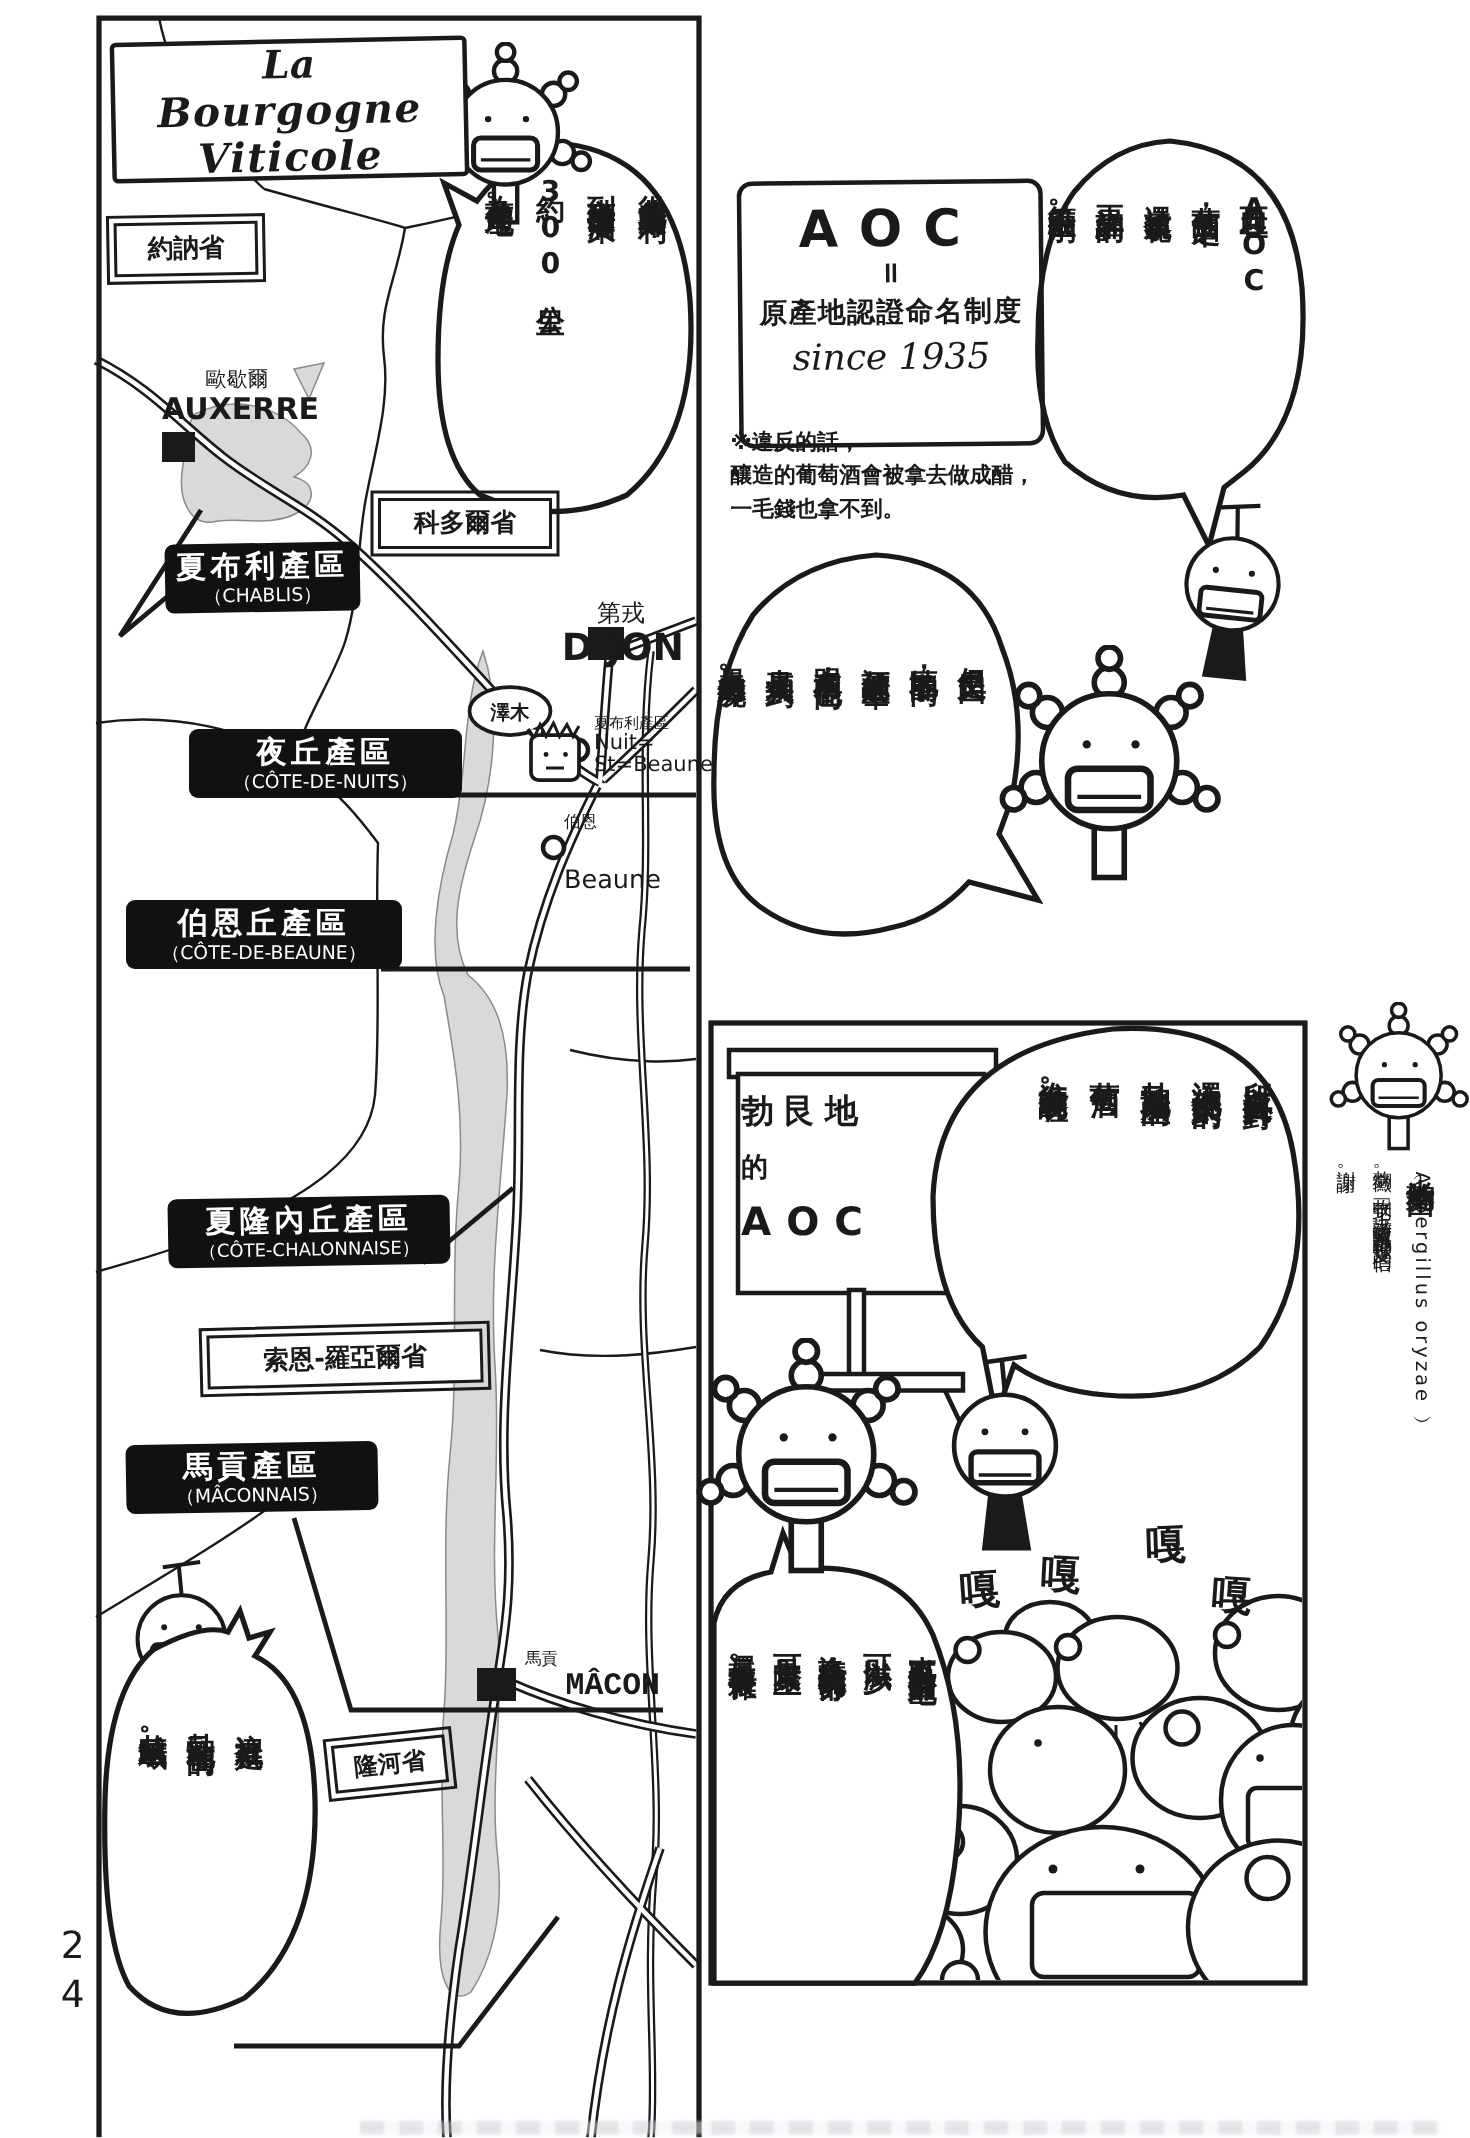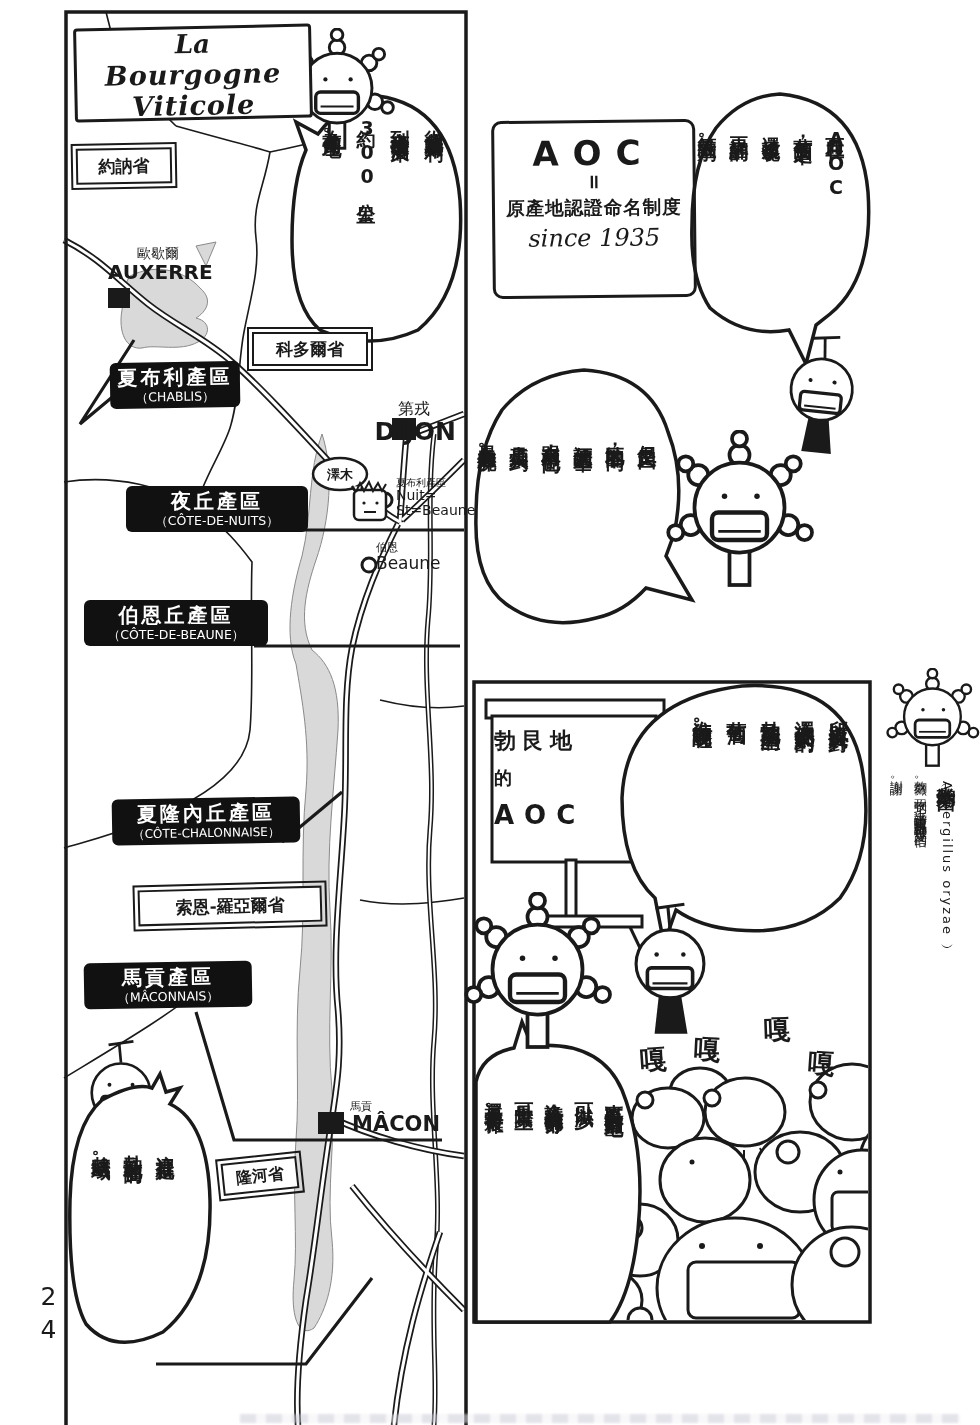--- a/index.html
+++ b/index.html
@@ -254,23 +254,23 @@
   <span class="zh" style="font-size:16px;">第戎</span>
   <span class="la" style="font-size:25px;">DIJON</span>
 </div>
 <div class="txt city" style="left:396px;top:477px;width:72px;text-align:left;">
   <span class="zh" style="font-size:10px;">夏布利產區</span>
   <span style="display:block;font-size:14px;">Nuit=</span>
   <span style="display:block;font-size:14px;">St=Beaune</span>
 </div>
 <div class="txt city" style="left:376px;top:542px;width:64px;text-align:left;">
   <span class="zh" style="font-size:11px;">伯恩</span>
-  <span style="display:block;font-size:17px;">Beaune</span>
-</div>
-<div class="txt city" style="left:334px;top:1101px;width:90px;text-align:left;padding-left:16px;">
+  <span style="display:block;font-size:17px;margin-top:24px;">Beaune</span>
+</div>
+<div class="txt city" style="left:334px;top:1101px;width:90px;text-align:left;padding-left:16px;font-family:Liberation Mono, monospace;">
   <span class="zh" style="font-size:11px;">馬貢</span>
   <span class="la" style="font-size:21px;">MÂCON</span>
 </div>
 
 <div class="txt reg" style="left:110px;top:362px;width:118px;transform:rotate(-1deg);">
   <span class="zh">夏布利產區</span>
   <span class="la">（CHABLIS）</span>
 </div>
 <div class="txt reg" style="left:84px;top:600px;width:172px;">
   <span class="zh">伯恩丘產區</span>
@@ -320,20 +320,23 @@
 可是實際上
 還是非常複雜。</div>
 
 <div class="txt" id="aoc-sign">
   <div class="t">AOC</div>
   <span class="eq">=</span>
   <div class="d">原產地認證命名制度</div>
   <div class="s hand">since 1935</div>
 </div>
 
+<div class="txt" id="footnote">※違反的話，
+釀造的葡萄酒會被拿去做成醋，
+一毛錢也拿不到。</div>
 
 <div class="txt" id="board-txt">
   <div class="b1">勃艮地</div>
   <div class="b2">的</div>
   <div class="b3">AOC</div>
 </div>
 
 <span class="txt sfx" style="left:640px;top:1042px;transform:rotate(-4deg);">嘎</span>
 <span class="txt sfx" style="left:694px;top:1032px;transform:rotate(3deg);">嘎</span>
 <span class="txt sfx" style="left:764px;top:1012px;transform:rotate(-2deg);">嘎</span>

